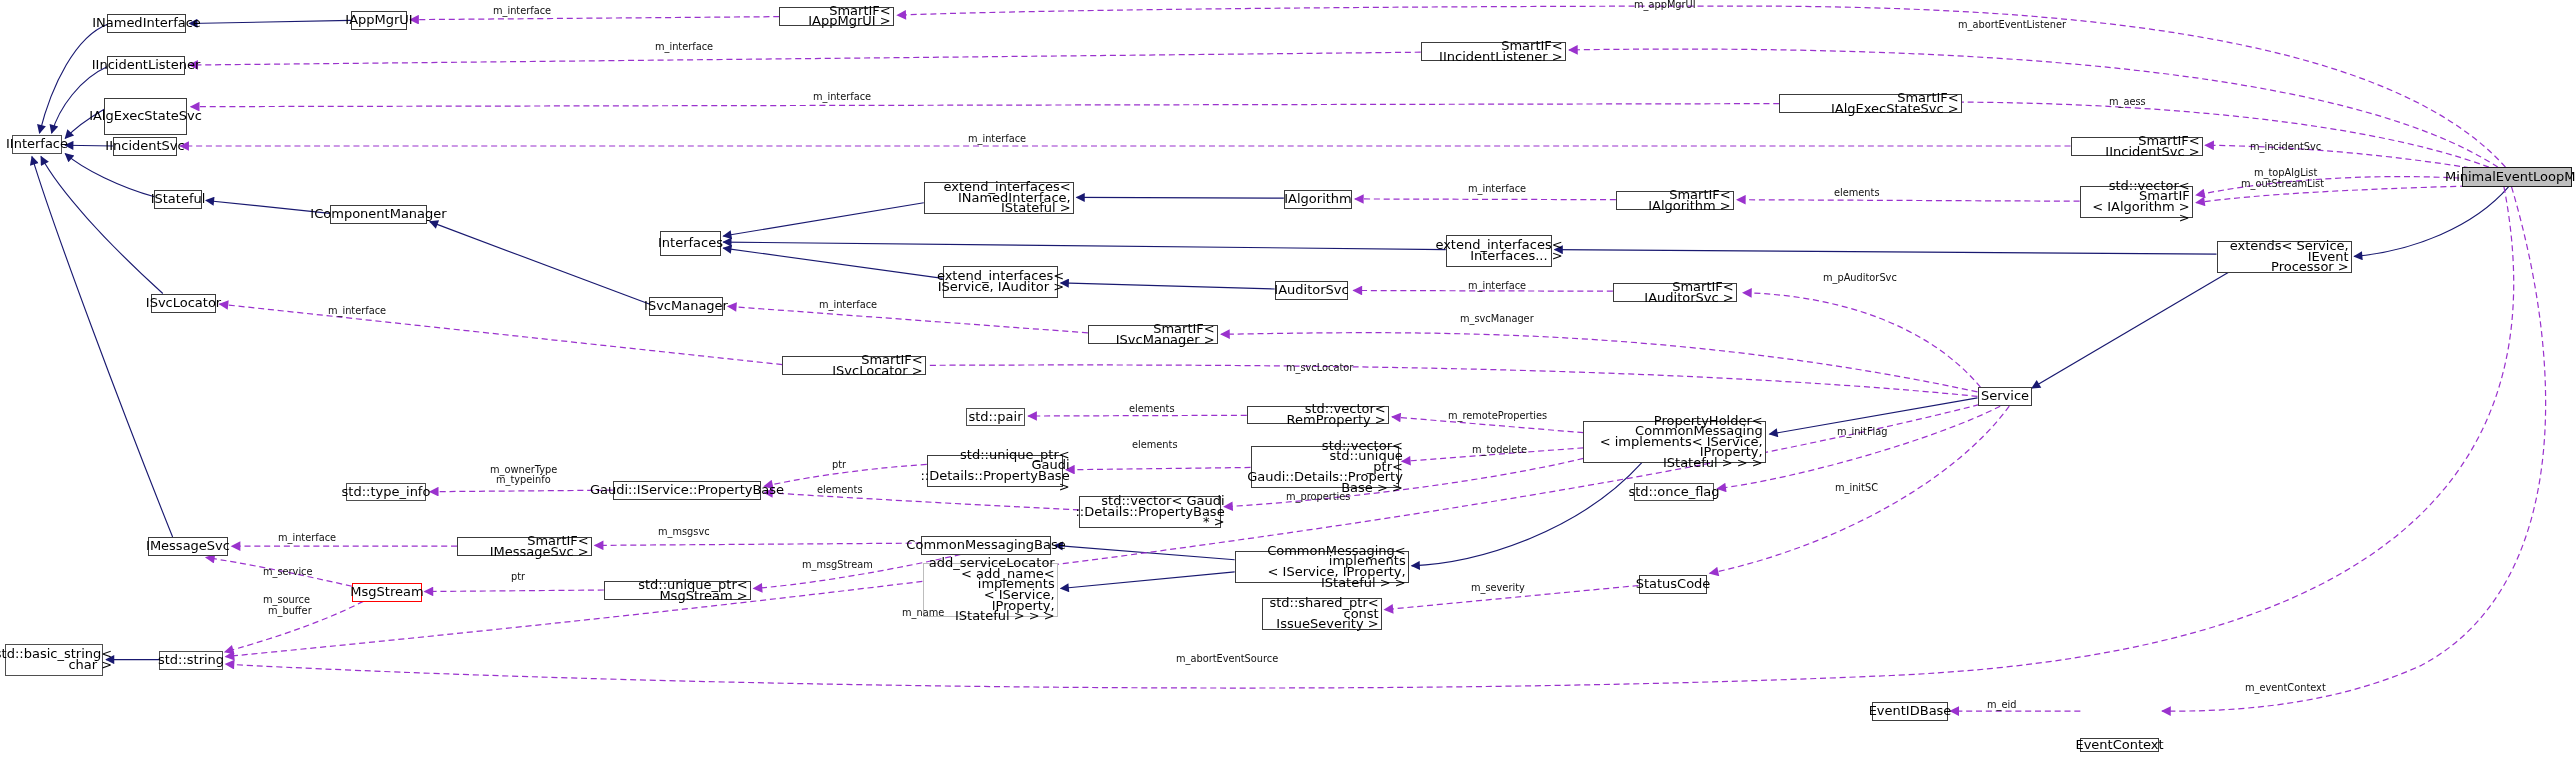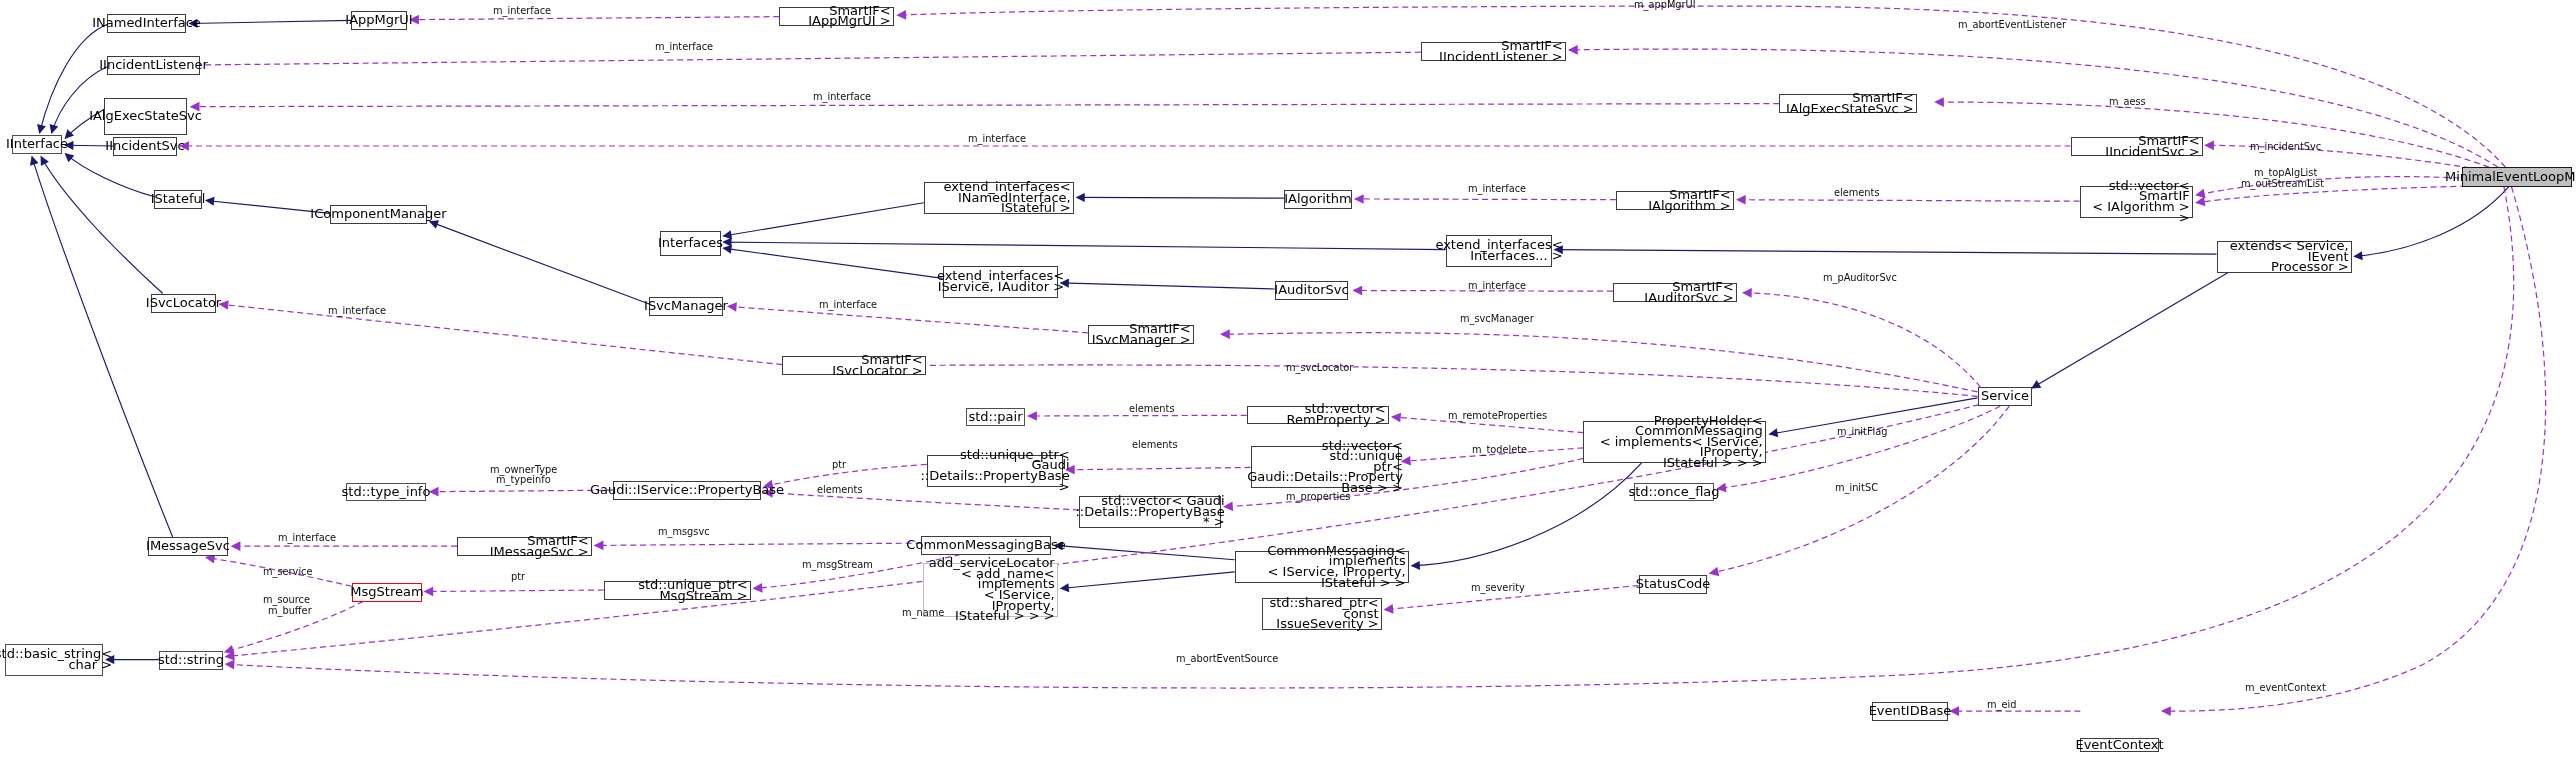--- a/index.html
+++ b/index.html
@@ -96,49 +96,49 @@
     <path d="M2644,537 C2560,580 2380,632 2270,646" marker-end="url(#arrP)"></path>
     <path d="M2656,537 C2580,640 2420,724 2260,758" marker-end="url(#arrP)"></path>
     <path d="M2166,774 L1830,806" marker-end="url(#arrP)"></path>
     <path d="M3320,247 C3395,500 3390,780 3200,880 C3080,934 2950,941 2858,940" marker-end="url(#arrP)"></path>
     <path d="M2750,940 L2578,940" marker-end="url(#arrP)"></path>
   </g>
 </svg>
 
   <div class="node thick" style="left:12px;top:135px;width:50px;height:19px">IInterface</div>
   <div class="node" style="left:107px;top:13.6px;width:79px;height:19px">INamedInterface</div>
-  <div class="node" style="left:107px;top:56px;width:93px;height:19px">IIncidentListener</div>
+  <div class="node" style="left:107px;top:56px;width:78px;height:19px">IIncidentListener</div>
   <div class="node" style="left:104px;top:98px;width:83px;height:37px">IAlgExecStateSvc</div>
   <div class="node" style="left:113px;top:137px;width:64px;height:19px">IIncidentSvc</div>
   <div class="node" style="left:154px;top:190px;width:48px;height:19px">IStateful</div>
   <div class="node" style="left:330px;top:205px;width:97px;height:19px">IComponentManager</div>
   <div class="node" style="left:151px;top:294px;width:65px;height:19px">ISvcLocator</div>
   <div class="node" style="left:351px;top:10.6px;width:56px;height:19px">IAppMgrUI</div>
   <div class="node" style="left:779px;top:6.8px;width:115px;height:19px">SmartIF&lt; IAppMgrUI &gt;</div>
   <div class="node" style="left:1421px;top:42px;width:145px;height:19px">SmartIF&lt; IIncidentListener &gt;</div>
-  <div class="node" style="left:1779px;top:94px;width:138px;height:19px">SmartIF&lt; IAlgExecStateSvc &gt;</div>
+  <div class="node" style="left:1779px;top:94px;width:183px;height:19px">SmartIF&lt; IAlgExecStateSvc &gt;</div>
   <div class="node" style="left:2071px;top:137px;width:132px;height:19px">SmartIF&lt; IIncidentSvc &gt;</div>
   <div class="node main" style="left:2462px;top:167px;width:110px;height:19.7px">MinimalEventLoopMgr</div>
   <div class="node" style="left:660px;top:231px;width:61px;height:25px">Interfaces</div>
   <div class="node" style="left:924px;top:182px;width:150px;height:32px">extend_interfaces&lt;
 INamedInterface, IStateful &gt;</div>
   <div class="node" style="left:1284px;top:190px;width:68px;height:19px">IAlgorithm</div>
   <div class="node" style="left:1616px;top:191px;width:118px;height:19px">SmartIF&lt; IAlgorithm &gt;</div>
   <div class="node" style="left:2080px;top:186px;width:113px;height:32px">std::vector&lt; SmartIF
 &lt; IAlgorithm &gt; &gt;</div>
   <div class="node" style="left:1446px;top:235px;width:106px;height:32px">extend_interfaces&lt;
 Interfaces... &gt;</div>
   <div class="node" style="left:2217px;top:241px;width:135px;height:32px">extends&lt; Service, IEvent
 Processor &gt;</div>
   <div class="node" style="left:943px;top:266px;width:115px;height:32px">extend_interfaces&lt;
 IService, IAuditor &gt;</div>
   <div class="node" style="left:1275px;top:281px;width:73px;height:19px">IAuditorSvc</div>
   <div class="node" style="left:1613px;top:283px;width:124px;height:19px">SmartIF&lt; IAuditorSvc &gt;</div>
   <div class="node" style="left:649px;top:297px;width:74px;height:19px">ISvcManager</div>
-  <div class="node" style="left:1088px;top:325px;width:106px;height:19px">SmartIF&lt; ISvcManager &gt;</div>
+  <div class="node" style="left:1088px;top:325px;width:130px;height:19px">SmartIF&lt; ISvcManager &gt;</div>
   <div class="node" style="left:782px;top:356px;width:144px;height:19px">SmartIF&lt; ISvcLocator &gt;</div>
   <div class="node" style="left:1978px;top:387px;width:54px;height:19px">Service</div>
   <div class="node thick" style="left:966px;top:408px;width:59px;height:18px">std::pair</div>
   <div class="node" style="left:1247px;top:406px;width:142px;height:18px">std::vector&lt; RemProperty &gt;</div>
   <div class="node" style="left:1583px;top:421px;width:183px;height:42px">PropertyHolder&lt; CommonMessaging
 &lt; implements&lt; IService, IProperty,
 IStateful &gt; &gt; &gt;</div>
   <div class="node thick" style="left:1634px;top:483px;width:80px;height:18px">std::once_flag</div>
   <div class="node" style="left:927px;top:455px;width:136px;height:32px">std::unique_ptr&lt; Gaudi
 ::Details::PropertyBase &gt;</div>

